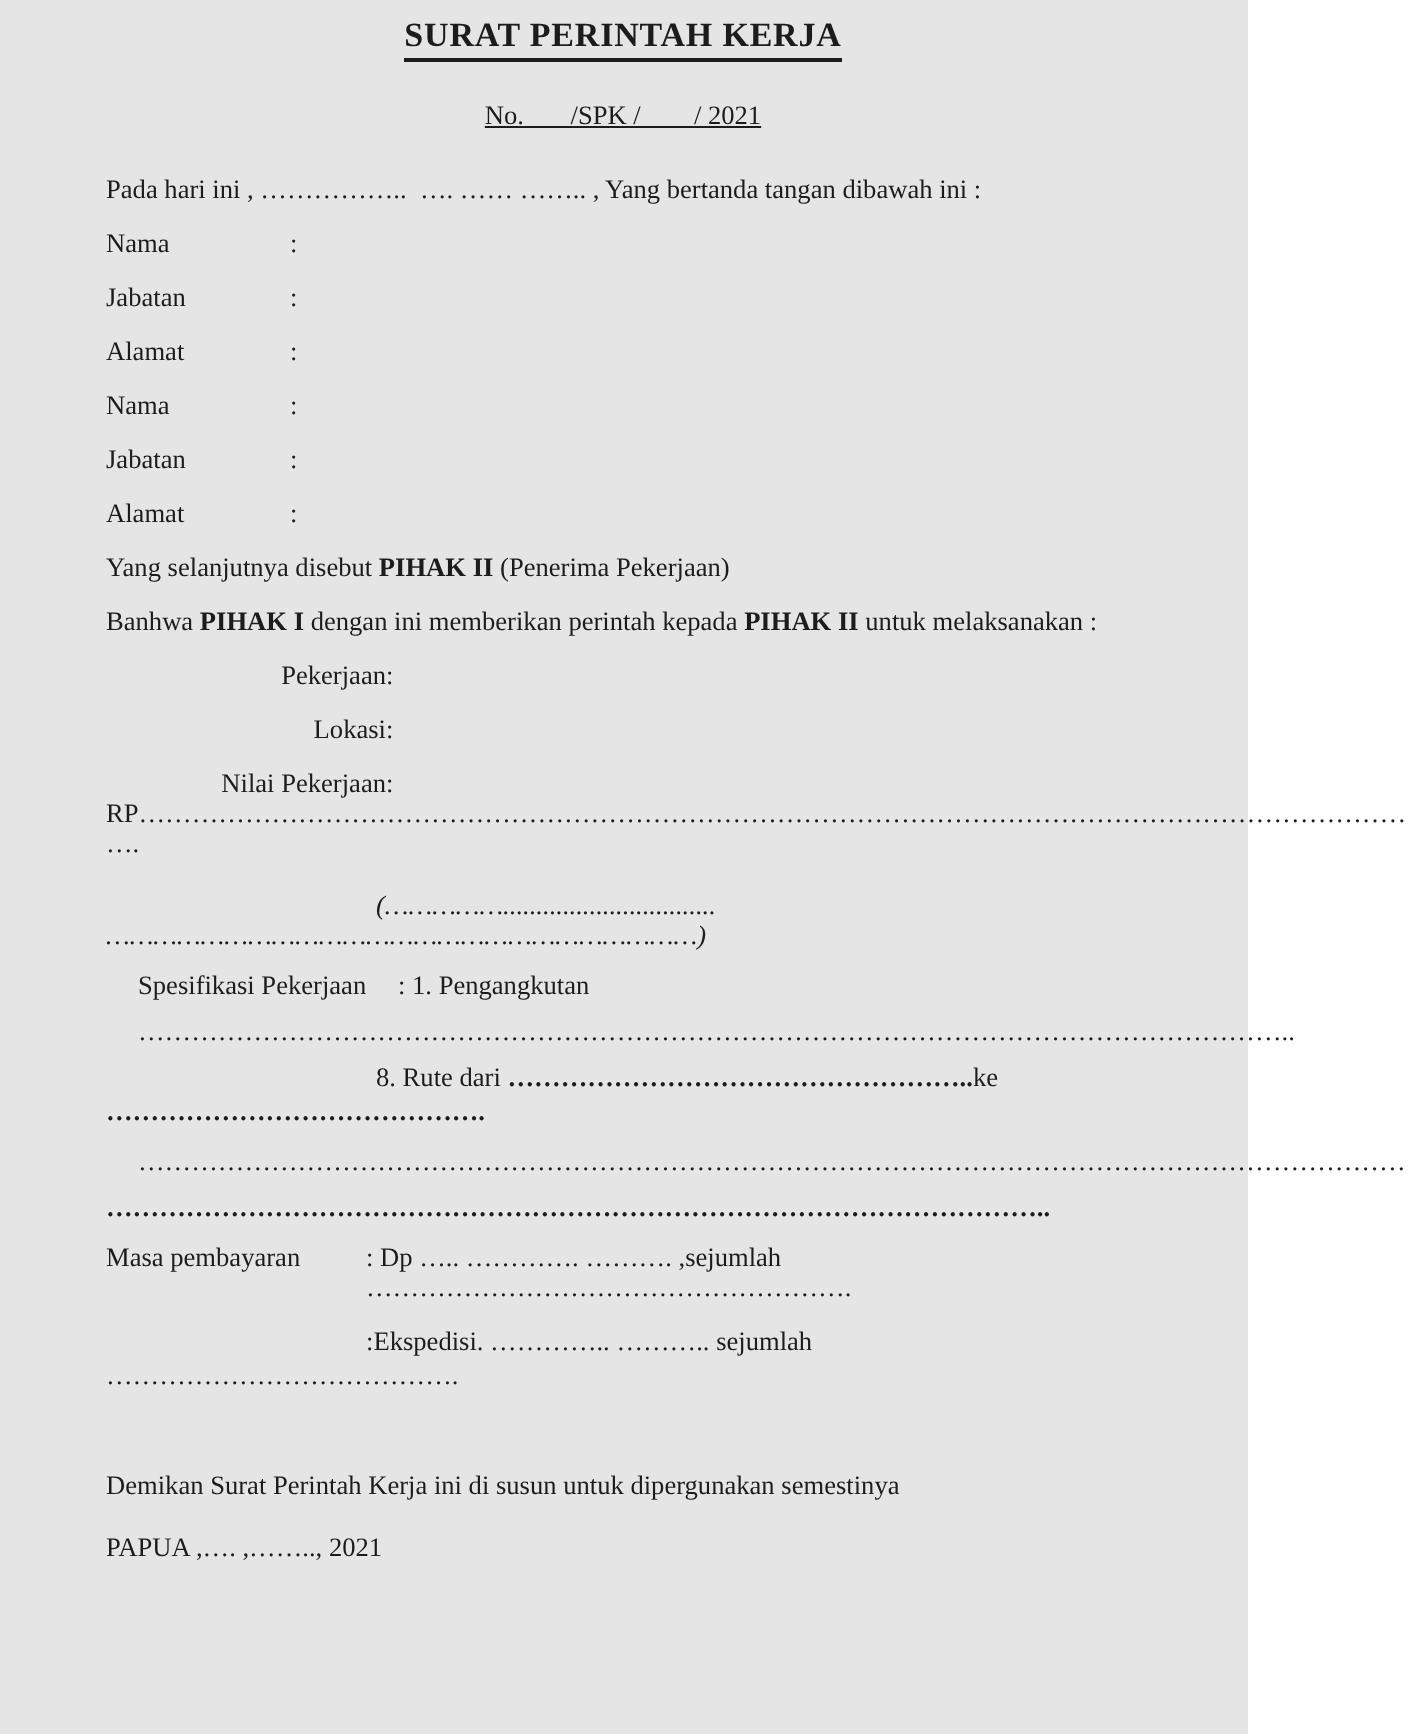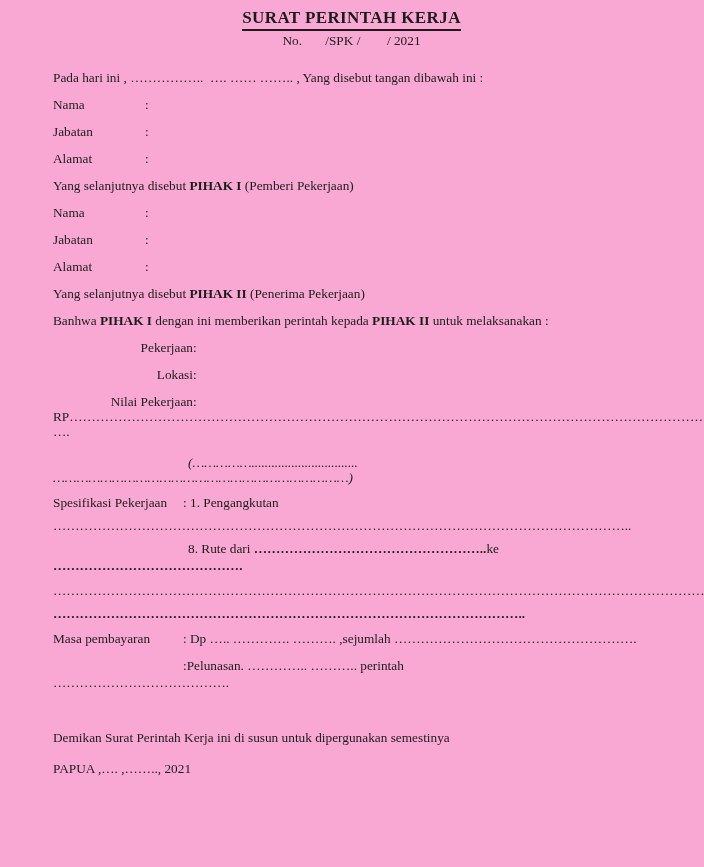--- a/index.html
+++ b/index.html
@@ -1,85 +1,84 @@
 <!DOCTYPE html>
 <html><head>
 <meta charset="utf-8">
 <style>
   html,body{margin:0;padding:0;background:#ffffff;}
   .sheet{
-    width:704px;
+    width:624px;
     min-height:867px;
     box-sizing:border-box;
     padding:8px 54px 14px 53px;
-    background:#f9a8d4;
+    background:#e5e5e5;
     color:#1c1c1c;
     font-family:"Liberation Serif", serif;
     font-size:13.3px;
     line-height:15px;
   }
   .t{white-space:pre-wrap;}
   .doc-header{text-align:center;margin-bottom:22px;}
   .doc-title{
     display:inline-block;
     font-size:17px;
     font-weight:bold;
     letter-spacing:.4px;
     border-bottom:2px solid #1c1c1c;
     padding-bottom:1px;
     line-height:20px;
   }
-  .doc-number{margin-top:2px;line-height:15px;}
+  .doc-number{margin-top:19px;line-height:15px;text-decoration:underline;}
   .row{margin:0 0 12px 0;}
   .frow{display:flex;margin:0 0 12px 0;}
   .lblA{flex:0 0 92px;}
   .lblB{flex:0 0 140px;text-align:right;}
   .lblC{flex:0 0 130px;}
   .val{flex:1 1 auto;}
   .tight{margin:0;}
   .ind{padding-left:135px;}
   .ind2{padding-left:130px;}
   .b{font-weight:bold;}
   .i{font-style:italic;}
   .mb2{margin-bottom:2px;}
   .mb5{margin-bottom:5px;}
   .mb7{margin-bottom:7px;}
-  .mb8{margin-bottom:8px;}
+  .mb8{margin-bottom:8px;margin-left:16px;}
   .mb10{margin-bottom:10px;}
   .mb16{margin-bottom:16px;}
   .mb40{margin-bottom:40px;}
   .closing{margin:0 0 16px 0;}
   .place-date{text-align:left;margin:0;}
 </style>
 </head>
 <body>
 
 <div class="sheet">
 
   <div class="doc-header">
     <div class="doc-title t">SURAT PERINTAH KERJA</div>
     <div class="doc-number t">No.       /SPK /        / 2021</div>
   </div>
 
-  <p class="row t">Pada hari ini , ……………..  …. …… …….. , Yang disebut tangan dibawah ini :</p>
+  <p class="row t">Pada hari ini , ……………..  …. …… …….. , Yang bertanda tangan dibawah ini :</p>
 
   <div class="frow">
     <span class="lblA t">Nama</span>
     <span class="val t">:</span>
   </div>
   <div class="frow">
     <span class="lblA t">Jabatan</span>
     <span class="val t">:</span>
   </div>
   <div class="frow">
     <span class="lblA t">Alamat</span>
     <span class="val t">:</span>
   </div>
 
-  <p class="row"><span class="t">Yang selanjutnya disebut </span><span class="b t">PIHAK I</span><span class="t"> (Pemberi Pekerjaan)</span></p>
 
   <div class="frow">
     <span class="lblA t">Nama</span>
     <span class="val t">:</span>
   </div>
   <div class="frow">
     <span class="lblA t">Jabatan</span>
     <span class="val t">:</span>
   </div>
   <div class="frow">
@@ -120,20 +119,20 @@
   <p class="tight b t mb10">…………………………………….</p>
 
   <p class="tight t mb8">………………………………………………………………………………………………………………………………….</p>
 
   <p class="tight b t mb10">……………………………………………………………………………………………..</p>
 
   <div class="frow">
     <span class="lblC t">Masa pembayaran</span>
     <span class="val t">: Dp ….. …………. ………. ,sejumlah ……………………………………………….</span>
   </div>
-  <p class="tight ind2 t mb2">:Pelunasan. ………….. ……….. perintah</p>
+  <p class="tight ind2 t mb2">:Ekspedisi. ………….. ……….. sejumlah</p>
   <p class="tight t mb40">………………………………….</p>
 
   <p class="closing t">Demikan Surat Perintah Kerja ini di susun untuk dipergunakan semestinya</p>
 
   <p class="place-date t">PAPUA ,…. ,…….., 2021</p>
 
 </div>
 
 </body></html>

